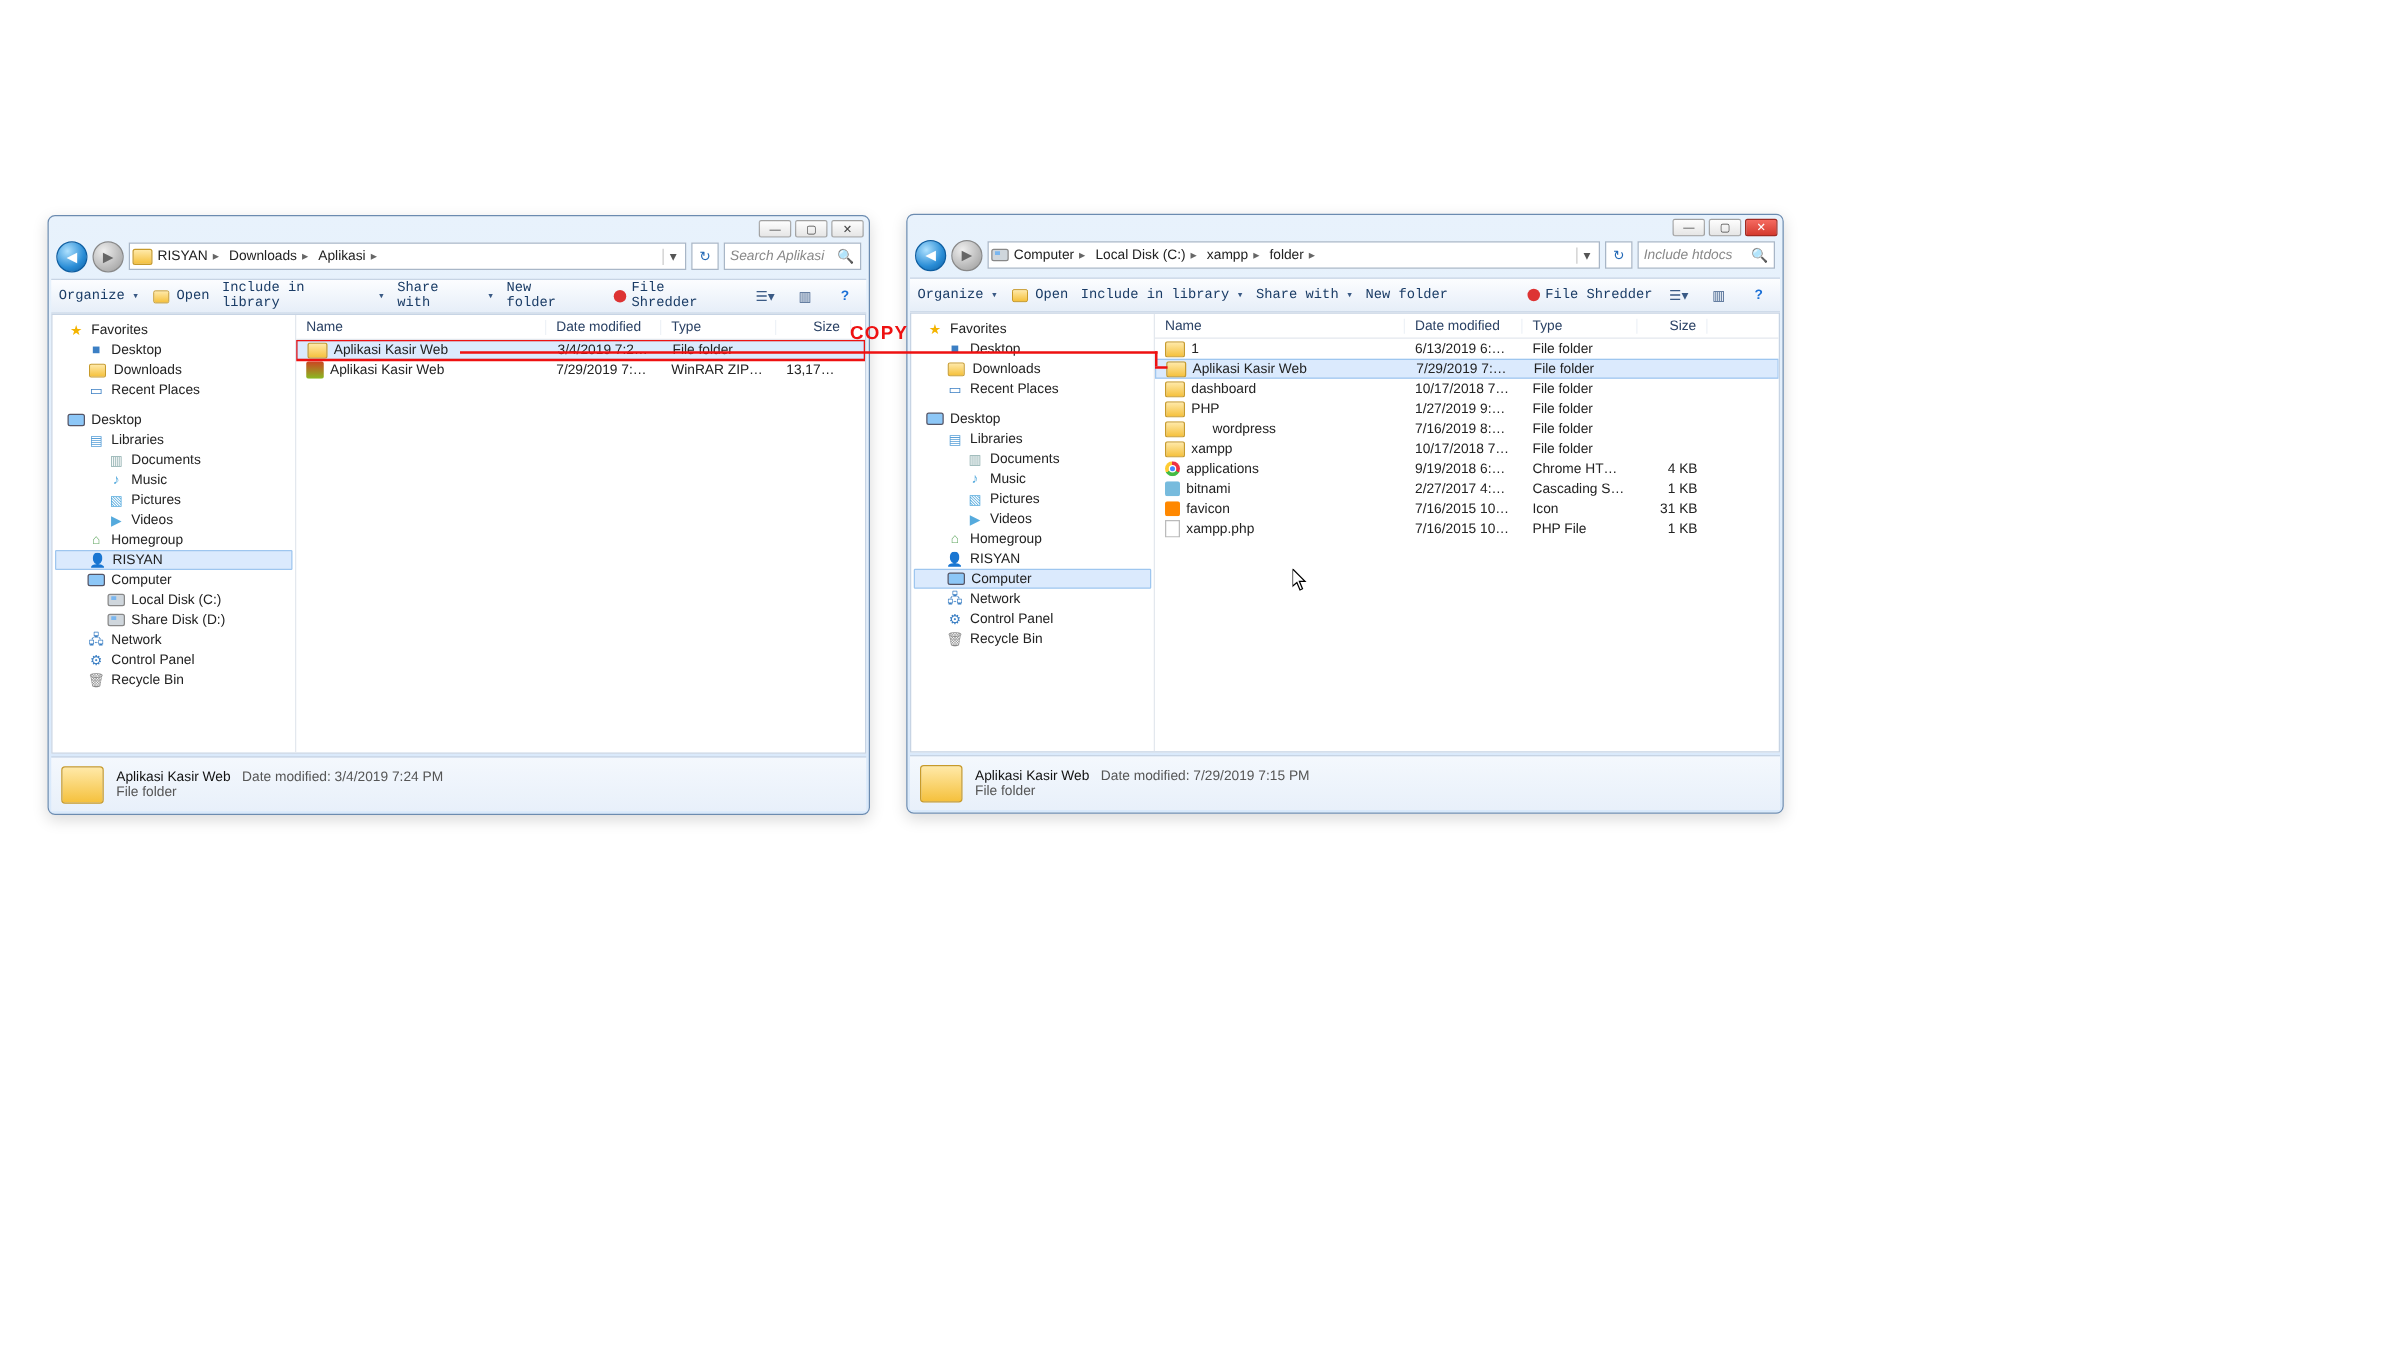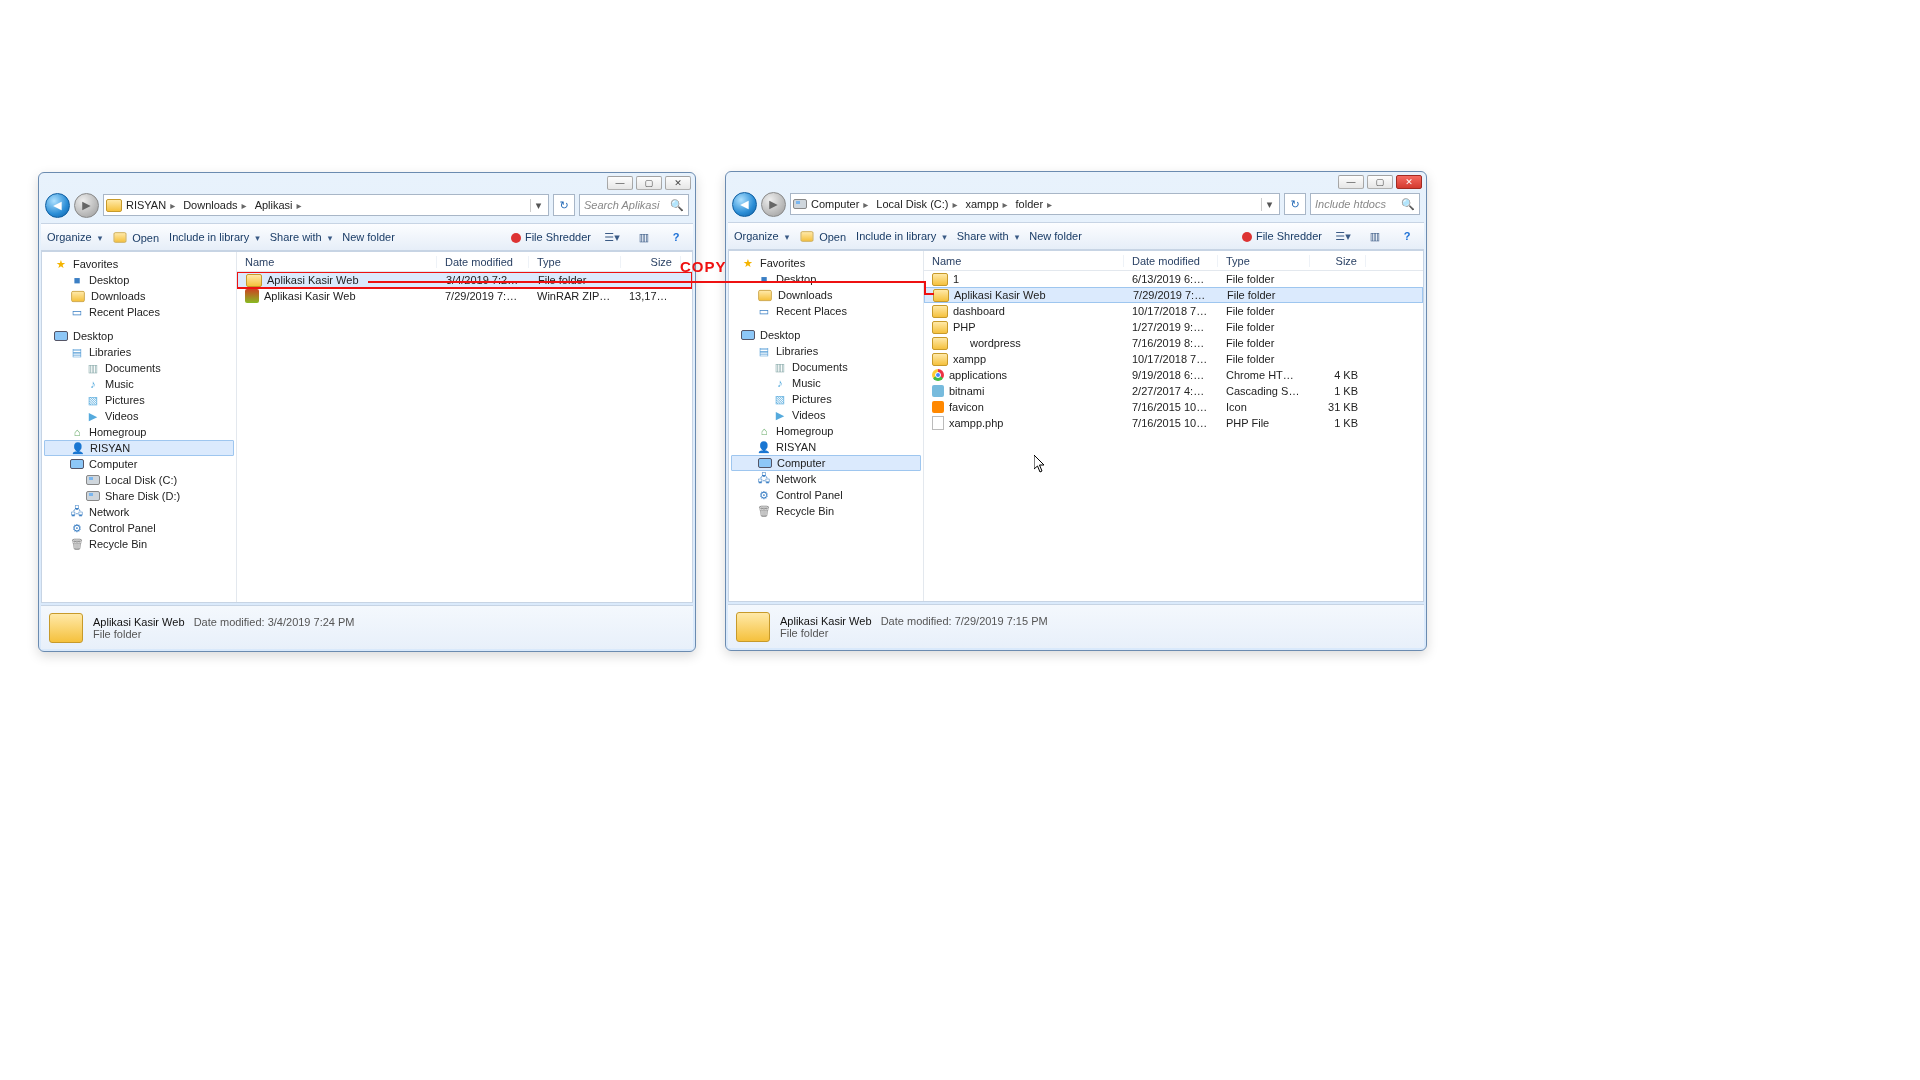--- a/index.html
+++ b/index.html
@@ -70,21 +70,21 @@
     width:110px; height:22px; border:1px solid #a8b6c7; background:#fff;
     display:flex; align-items:center; padding:0 4px; color:#888; font-style:italic;
   }
   .searchbox .mag { margin-left:auto; font-style:normal; color:#2067b5; }
   .toolbar {
     height:28px; margin:0 2px;
     background: linear-gradient(#fcfdff,#e6eef8);
     border:1px solid #c7d4e4; border-left:none; border-right:none;
     display:flex; align-items:center; padding:0 6px; gap:10px;
   }
-  .toolbar .tb { display:flex; align-items:flex-end; gap:4px; color:#1a3c66; cursor:default;}
+  .toolbar .tb { display:flex; align-items:center; gap:4px; color:#1a3c66; cursor:default;font-family:Liberation Mono, monospace;}
   .toolbar .tb .caret::after { content:"▾"; font-size:9px; color:#3a5a85; margin-left:2px;}
   .toolbar .spacer { flex:1; }
   .toolbar .iconbtn { width:22px; text-align:center; color:#3a5a85;}
   .bullet { width:10px;height:10px;border-radius:50%;display:inline-block;}
   .bullet.red{background:#d33;}
   .body {
     flex:1; display:flex; margin:0 2px 2px 2px;
     background:#fff; border:1px solid #c7d4e4; overflow:hidden;
   }
   .navpane {

